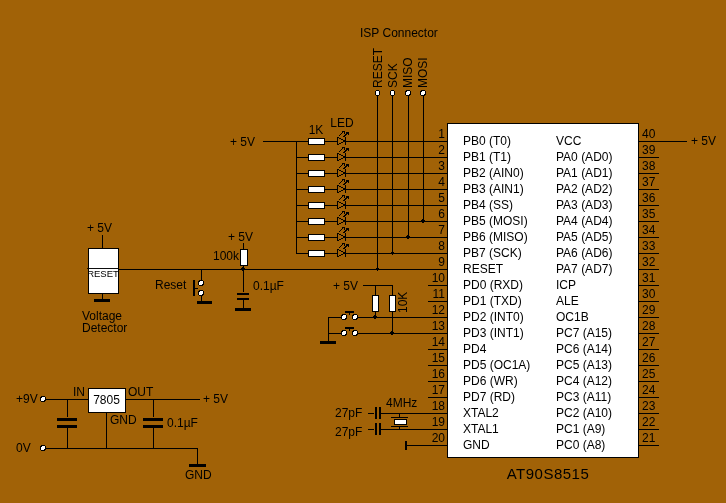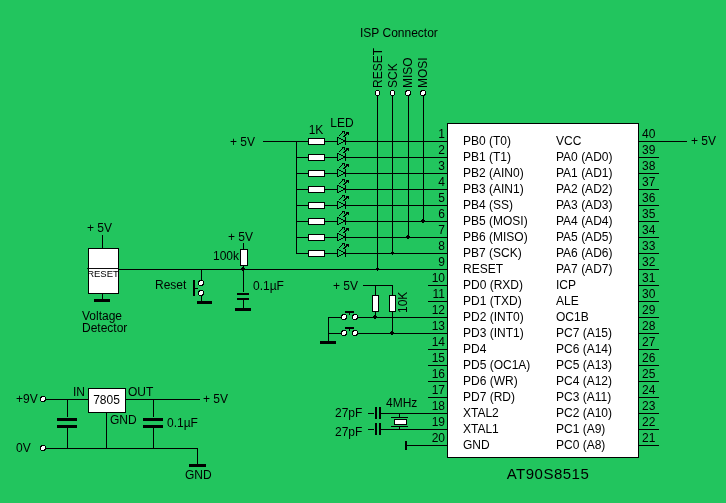--- a/index.html
+++ b/index.html
@@ -1,16 +1,16 @@
 <!DOCTYPE html>
 <html><head>
 <meta charset="utf-8">
 <style>
   html,body{margin:0;padding:0;background:#fff;}
-  .canvas{position:relative;width:726px;height:503px;background:#22c55e;overflow:hidden;}
+  .canvas{position:relative;width:726px;height:503px;background:#a16207;overflow:hidden;}
   svg{position:absolute;left:0;top:0;}
   svg line, svg path, svg polyline{stroke:#000;fill:none;stroke-width:1;}
   svg rect{stroke:#000;fill:#fff;stroke-width:1;}
   svg circle.term{fill:#fff;stroke:#000;stroke-width:1;}
   svg circle.dot{fill:#000;stroke:none;}
   svg text{font-family:"Liberation Sans","DejaVu Sans",sans-serif;font-size:12px;fill:#000;stroke:none;}
   svg text.big{font-size:15px;letter-spacing:0.5px;}
   svg text.small{font-size:9.5px;}
   svg .thick{stroke-width:3;}
   svg .med{stroke-width:2;}

